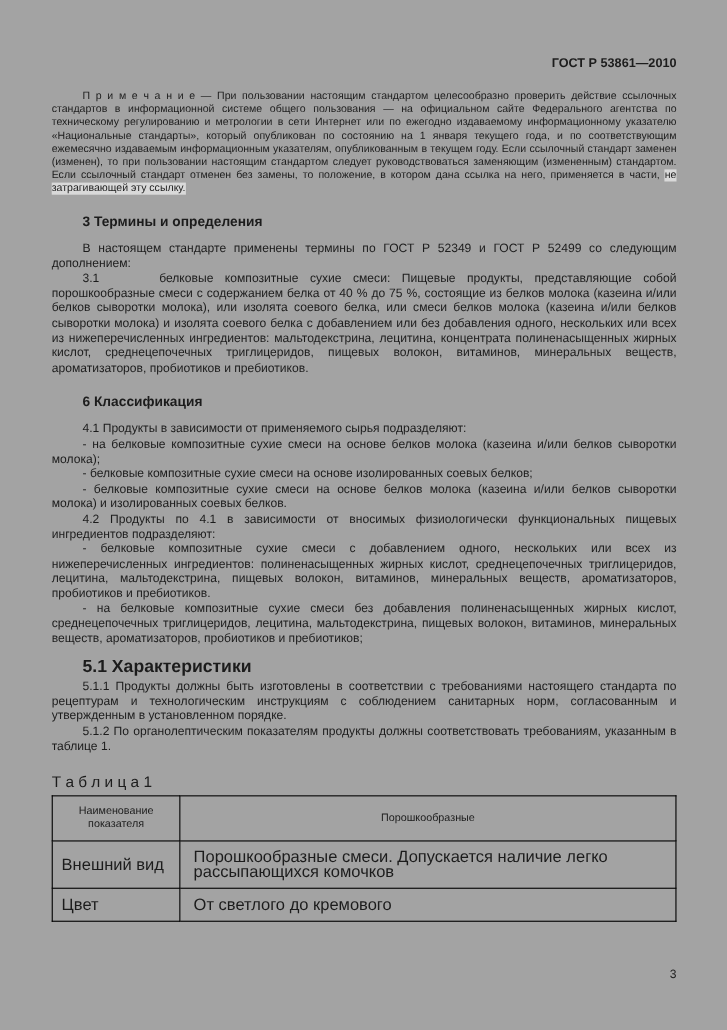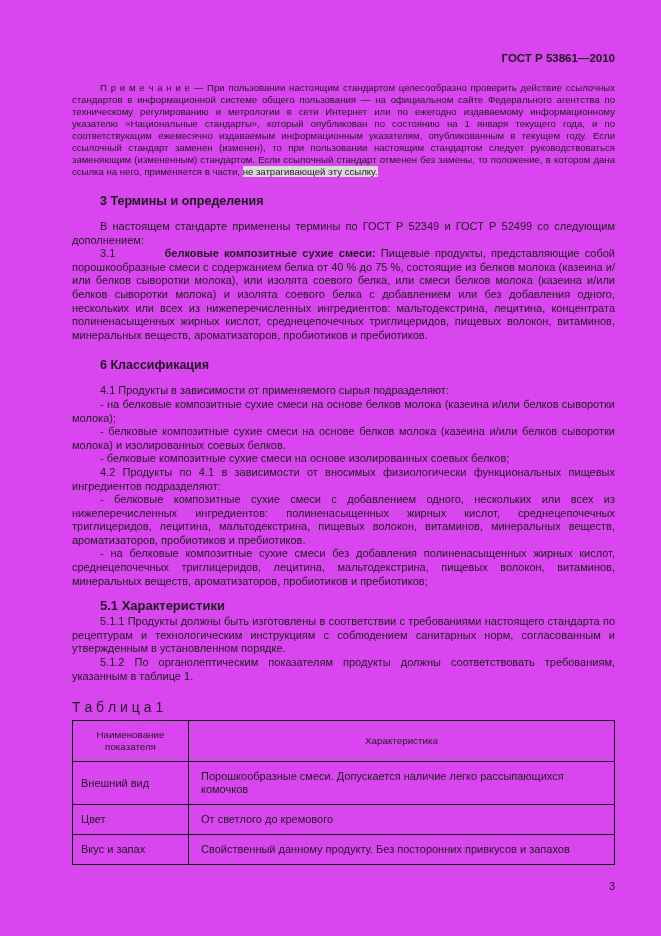--- a/index.html
+++ b/index.html
@@ -3,24 +3,24 @@
 <meta charset="utf-8">
 <title>ГОСТ Р 53861—2010 — стр. 3</title>
 <style>
   * { margin: 0; padding: 0; box-sizing: border-box; }
   html, body { background: #ffffff; }
   .page {
     position: relative;
     width: 661px;
     height: 936px;
     margin: 0 auto;
-    background: #d946ef;
+    background: #a3a3a3;
     color: #1c1c1c;
     font-family: "Liberation Sans", sans-serif;
-    padding: 52px 46px 0 72px;
+    padding: 52px 46px 0 47px;
     overflow: hidden;
   }
   .doc-code {
     text-align: right;
     font-weight: bold;
     font-size: 11.5px;
     margin-bottom: 18px;
   }
   .note {
     font-size: 9.6px;
@@ -32,33 +32,33 @@
     background: #d9d9d9;
   }
   .section-title {
     font-size: 12.5px;
     font-weight: bold;
     padding-left: 28px;
     margin-top: 16px;
     margin-bottom: 12px;
   }
   .sub-title {
-    font-size: 13px;
+    font-size: 16px;
     font-weight: bold;
     padding-left: 28px;
     margin-top: 10px;
     margin-bottom: 2px;
   }
   .body-p {
     font-size: 11px;
     line-height: 13.6px;
     text-align: justify;
     text-indent: 28px;
   }
-  .body-p b { font-weight: bold; margin-left: 44px; }
+  .body-p b { font-weight: normal; margin-left: 44px; }
   .table-label {
     font-size: 14px;
     margin-top: 16px;
     margin-bottom: 5px;
   }
   table.gost-table {
     width: 100%;
     border-collapse: collapse;
     table-layout: fixed;
   }
@@ -67,21 +67,21 @@
     vertical-align: middle;
   }
   .gost-table th {
     font-weight: normal;
     font-size: 9.8px;
     line-height: 12px;
     text-align: center;
     padding: 8px 4px;
   }
   .gost-table td {
-    font-size: 11px;
+    font-size: 15px;
     line-height: 13px;
     padding: 8px 8px;
   }
   .gost-table col.c1 { width: 116px; }
   .gost-table td.name-cell { padding-left: 8px; }
   .gost-table td.value-cell { padding-left: 12px; }
   .page-number {
     position: absolute;
     right: 46px;
     bottom: 44px;
@@ -102,56 +102,52 @@
   <p class="body-p">В настоящем стандарте применены термины по ГОСТ Р 52349 и ГОСТ Р 52499 со следующим дополнением:</p>
 
   <p class="body-p"><span>3.1</span>
     <b>белковые композитные сухие смеси:</b>
     <span>Пищевые продукты, представляющие собой порошкообразные смеси с содержанием белка от 40 % до 75 %, состоящие из белков молока (казеина и/или белков сыворотки молока), или изолята соевого белка, или смеси белков молока (казеина и/или белков сыворотки молока) и изолята соевого белка с добавлением или без добавления одного, нескольких или всех из нижеперечисленных ингредиентов: мальтодекстрина, лецитина, концентрата полиненасыщенных жирных кислот, среднецепочечных триглицеридов, пищевых волокон, витаминов, минеральных веществ, ароматизаторов, пробиотиков и пребиотиков.</span></p>
 
   <h2 class="section-title">6 Классификация</h2>
 
   <p class="body-p">4.1 Продукты в зависимости от применяемого сырья подразделяют:</p>
   <p class="body-p">- на белковые композитные сухие смеси на основе белков молока (казеина и/или белков сыворотки молока);</p>
+  <p class="body-p">- белковые композитные сухие смеси на основе изолированных соевых белков;</p>
   <p class="body-p">- белковые композитные сухие смеси на основе белков молока (казеина и/или белков сыворотки молока) и изолированных соевых белков.</p>
-  <p class="body-p">- белковые композитные сухие смеси на основе изолированных соевых белков;</p>
   <p class="body-p">4.2 Продукты по 4.1 в зависимости от вносимых физиологически функциональных пищевых ингредиентов подразделяют:</p>
   <p class="body-p">- белковые композитные сухие смеси с добавлением одного, нескольких или всех из нижеперечисленных ингредиентов: полиненасыщенных жирных кислот, среднецепочечных триглицеридов, лецитина, мальтодекстрина, пищевых волокон, витаминов, минеральных веществ, ароматизаторов, пробиотиков и пребиотиков.</p>
   <p class="body-p">- на белковые композитные сухие смеси без добавления полиненасыщенных жирных кислот, среднецепочечных триглицеридов, лецитина, мальтодекстрина, пищевых волокон, витаминов, минеральных веществ, ароматизаторов, пробиотиков и пребиотиков;</p>
 
 
   <h3 class="sub-title">5.1 Характеристики</h3>
 
   <p class="body-p">5.1.1 Продукты должны быть изготовлены в соответствии с требованиями настоящего стандарта по рецептурам и технологическим инструкциям с соблюдением санитарных норм, согласованным и утвержденным в установленном порядке.</p>
   <p class="body-p">5.1.2 По органолептическим показателям продукты должны соответствовать требованиям, указанным в таблице 1.</p>
 
   <div class="table-label">Т а б л и ц а 1</div>
 
   <table class="gost-table">
     <colgroup>
       <col class="c1">
       <col class="c2">
     </colgroup>
     <thead>
       <tr>
         <th>Наименование показателя</th>
-        <th>Характеристика</th>
+        <th>Порошкообразные</th>
       </tr>
     </thead>
     <tbody>
       <tr>
         <td class="name-cell">Внешний вид</td>
         <td class="value-cell">Порошкообразные смеси. Допускается наличие легко рассыпающихся комочков</td>
       </tr>
       <tr>
         <td class="name-cell">Цвет</td>
         <td class="value-cell">От светлого до кремового</td>
       </tr>
-      <tr>
-        <td class="name-cell">Вкус и запах</td>
-        <td class="value-cell">Свойственный данному продукту. Без посторонних привкусов и запахов</td>
-      </tr>
     </tbody>
   </table>
 
   <div class="page-number">3</div>
 
 </div>
 
 </body></html>

